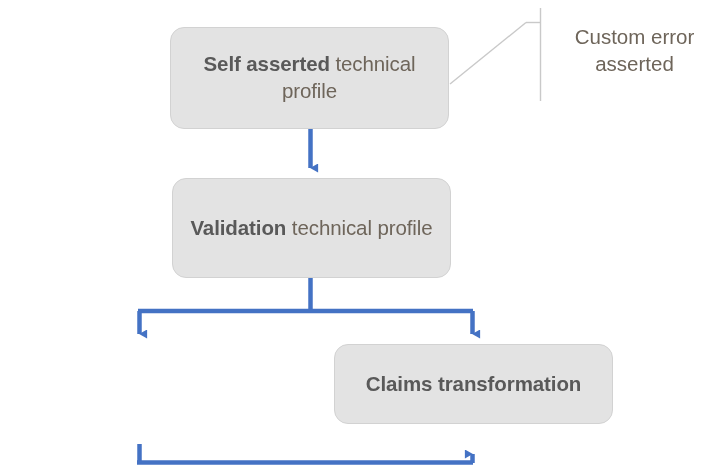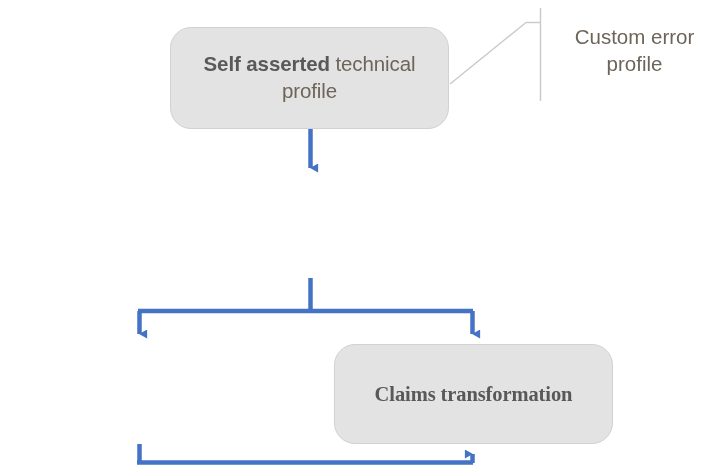--- a/index.html
+++ b/index.html
@@ -26,21 +26,21 @@
     top: 0; left: 0;
     width: 727px;
     height: 470px;
     pointer-events: none;
   }
   .node {
     position: absolute;
     box-sizing: border-box;
     background: #E3E3E3;
     border: 1px solid #D2D2D2;
-    border-radius: 21px;
+    border-radius: 14px;
     display: flex;
     align-items: center;
     justify-content: center;
     text-align: center;
     padding: 4px 8px;
     line-height: 1.30;
   }
   .node-text {
     display: block;
     width: 100%;
@@ -53,21 +53,21 @@
     color: #595959;
   }
   .node-text .strong {
     font-weight: bold;
     color: #595959;
   }
   
   #node-self-asserted { left: 170px; top: 27px;  width: 279px; height: 102px; }
   #node-validation    { left: 172px; top: 178px; width: 279px; height: 100px; }
   #node-claims-tp     { left: 2px;   top: 344px; width: 279px; height: 100px; }
-  #node-claims        { left: 334px; top: 344px; width: 279px; height: 100px; font-family: Liberation Serif, serif; }
+  #node-claims        { left: 334px; top: 344px; width: 279px; height: 80px; }
 
   
   #callout-note {
     position: absolute;
     left: 552px;
     top: 23px;
     width: 165px;
     text-align: center;
     font-size: 20.5px;
     color: #6E655A;
@@ -113,21 +113,26 @@
       <line x1="472.5" y1="463" x2="472.5" y2="454" stroke="#4472C4" stroke-width="4.5" marker-end="url(#arrow-up)"></line>
     </g>
   </svg>
 
   <div class="node" id="node-self-asserted">
     <span class="node-text">
       <span class="strong">Self asserted</span><span> technical profile</span>
     </span>
   </div>
 
+  <div class="node" id="node-validation">
+    <span class="node-text">
+      <span class="strong">Validation</span><span> technical profile</span>
+    </span>
+  </div>
 
 
   <div class="node" id="node-claims">
     <span class="node-text bold-all">Claims transformation</span>
   </div>
 
-  <div id="callout-note">Custom error profile</div>
+  <div id="callout-note">Custom error asserted</div>
 
 </div>
 
 </body></html>

